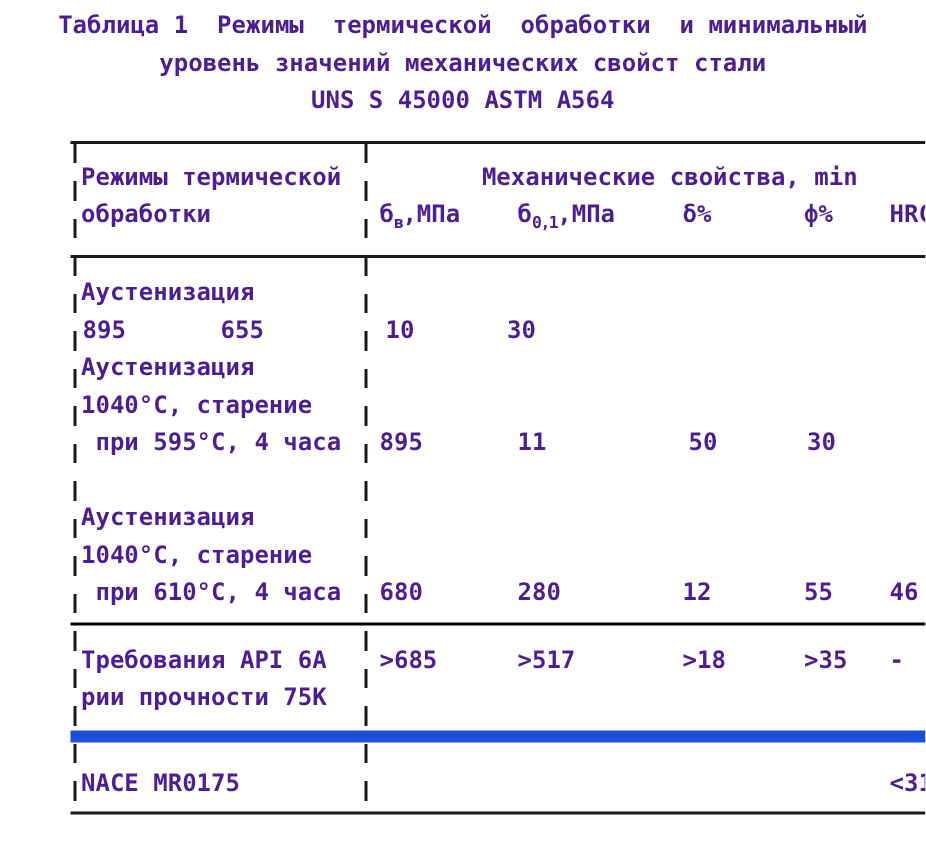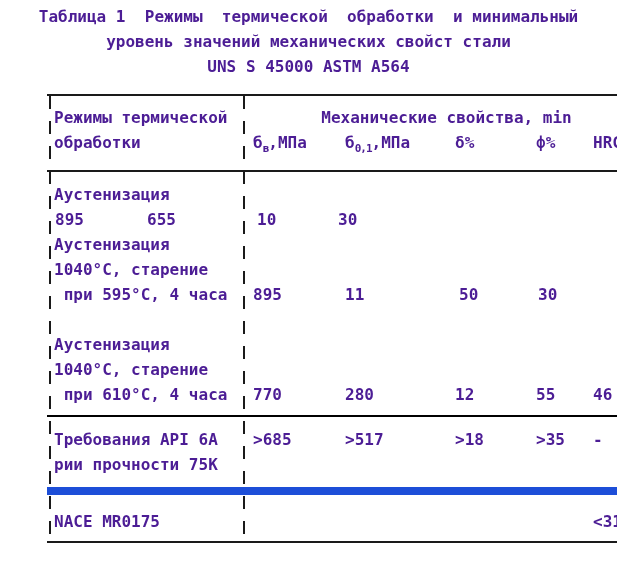--- a/index.html
+++ b/index.html
@@ -123,21 +123,21 @@
       </div>
       <div class="line">
         <span class="left">Аустенизация</span>
       </div>
       <div class="line">
         <span class="left">1040°С, старение</span>
       </div>
       <div class="line">
         <span class="left"> при 610°С, 4 часа</span>
         <span class="vals">
-          <span class="cell c1">770</span>
+          <span class="cell c1">680</span>
           <span class="cell c2">280</span>
           <span class="cell c3">12</span>
           <span class="cell c4">55</span>
           <span class="cell c5">46</span>
         </span>
       </div>
     </div>
 
     <div class="sec sec-api">
       <div class="line">

